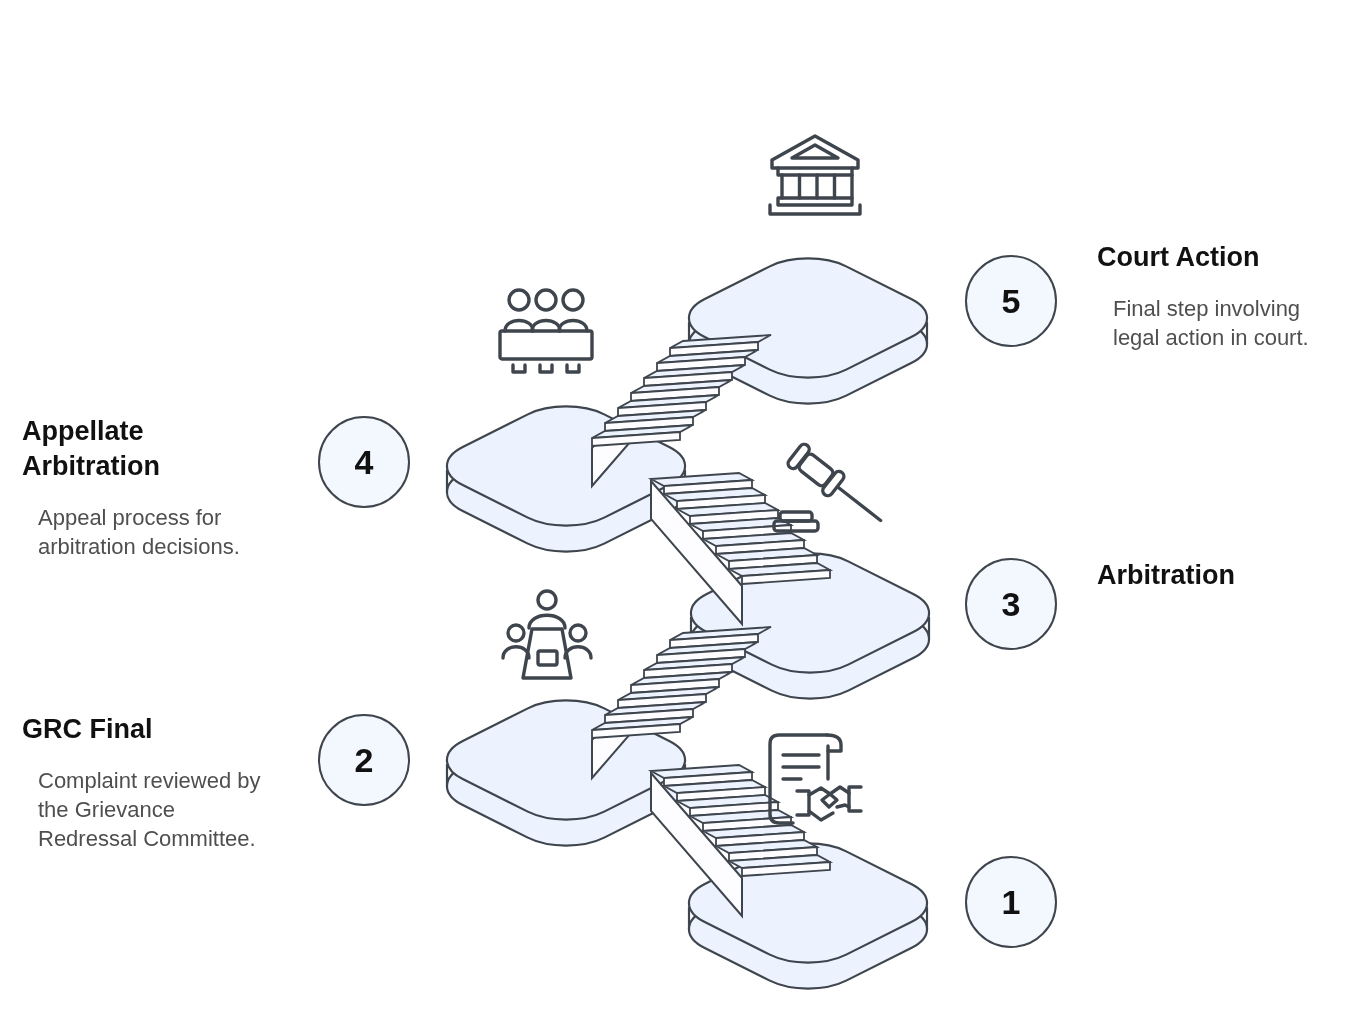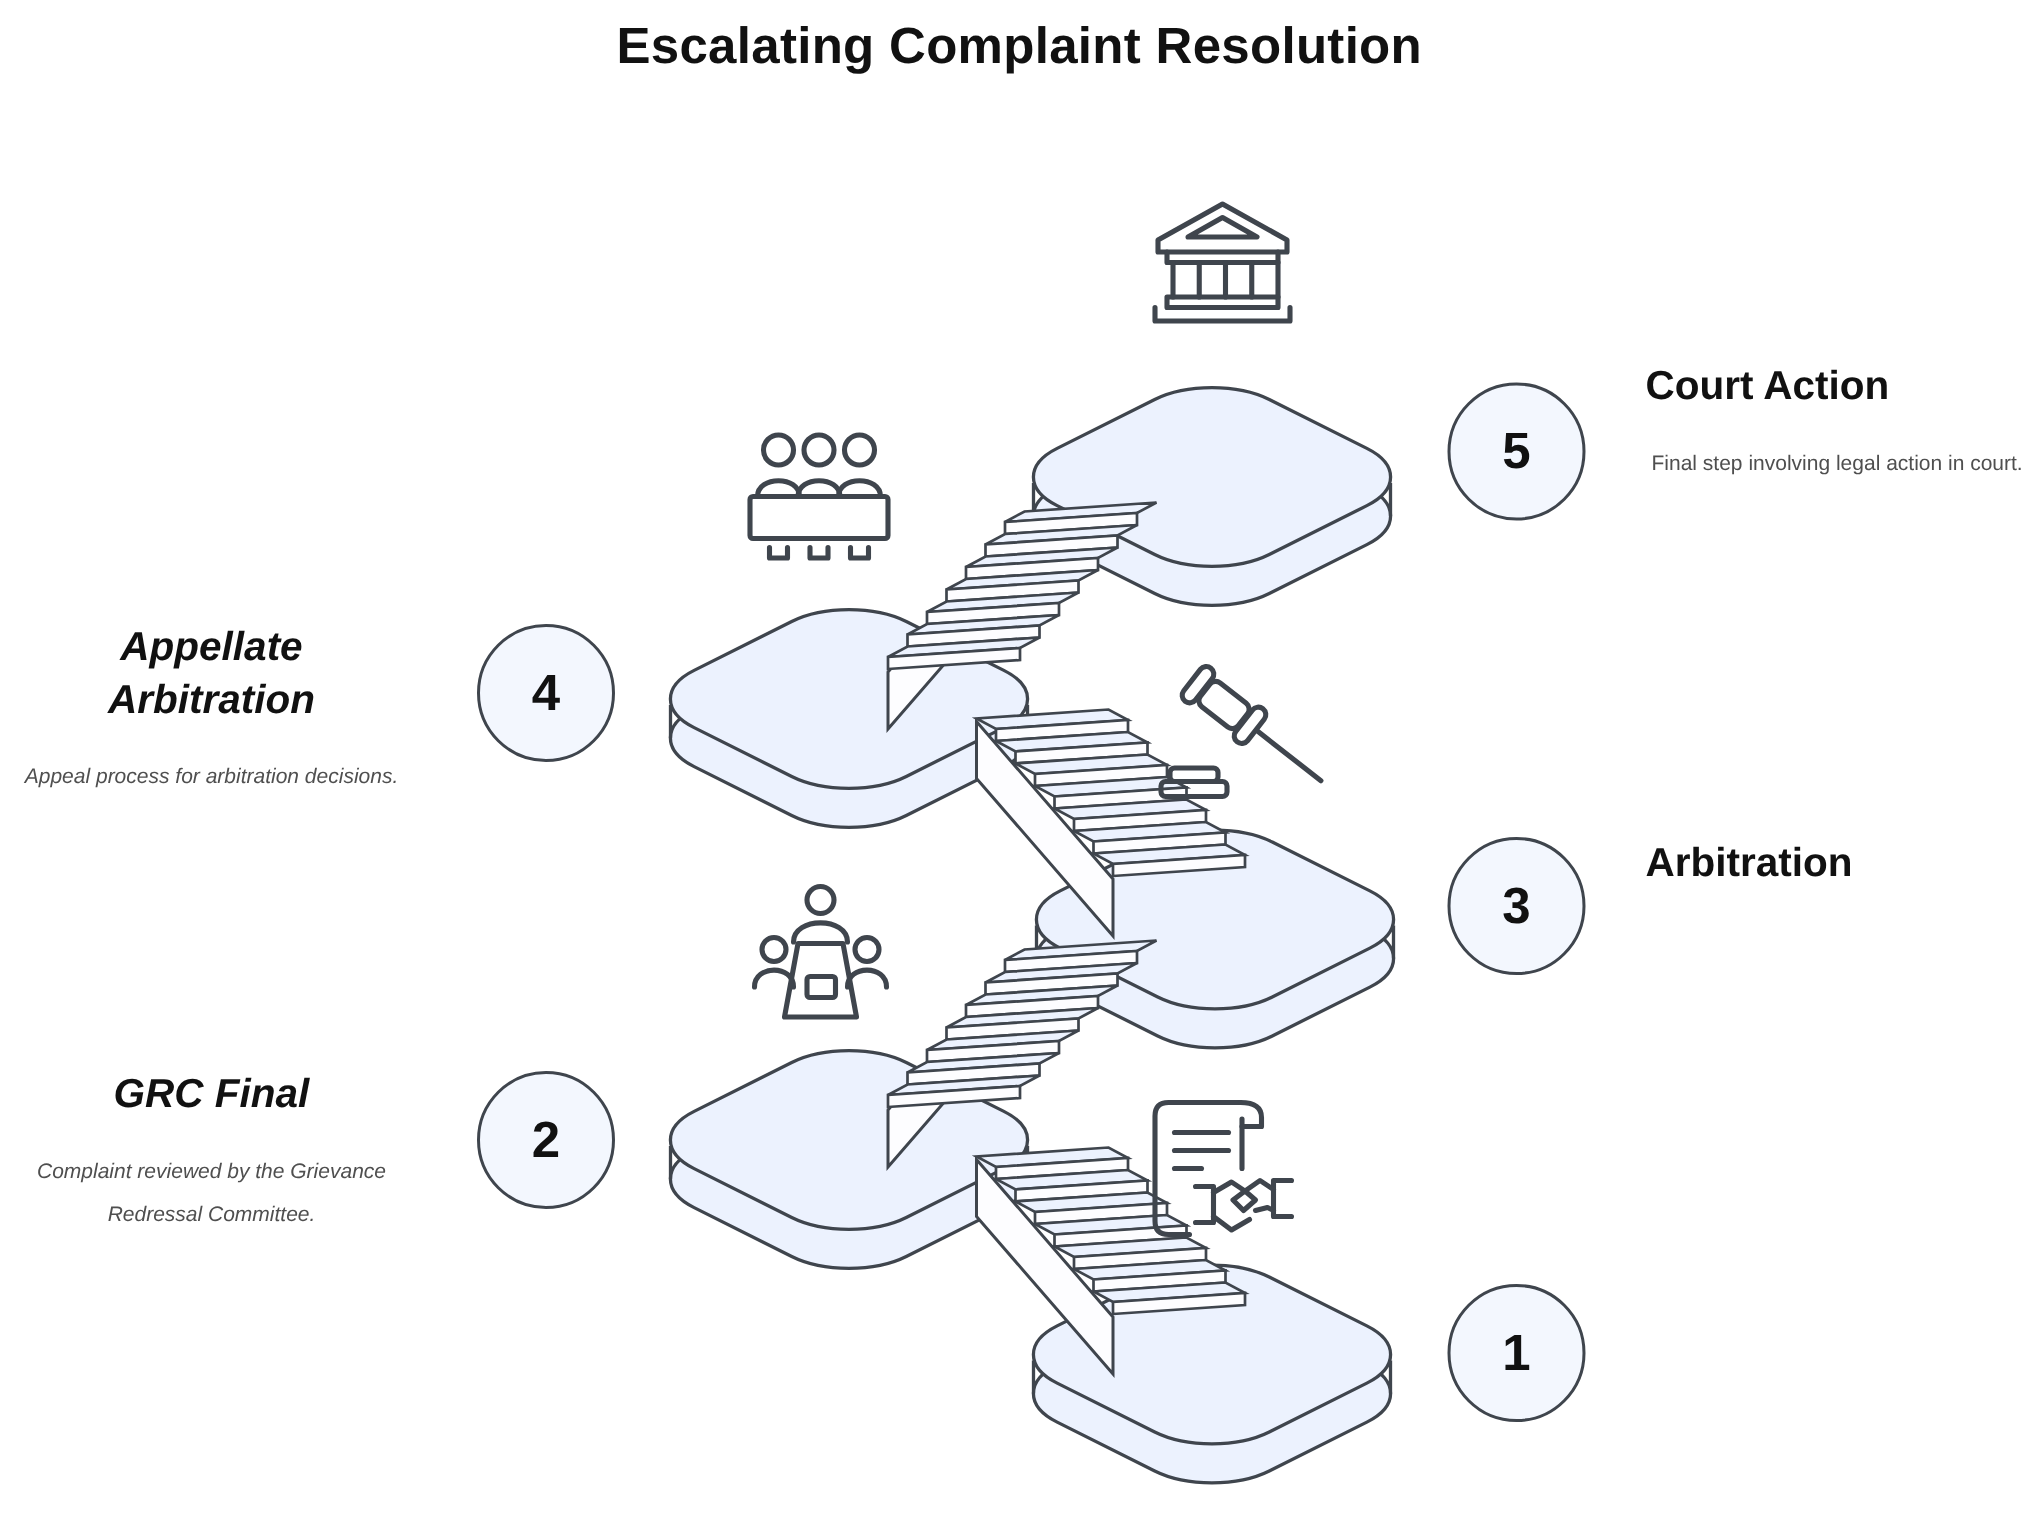--- a/index.html
+++ b/index.html
@@ -7,40 +7,39 @@
     position:relative;width:1359px;height:1016px;background:#ffffff;
     font-family:"Liberation Sans",sans-serif;overflow:hidden;
   }
   .diagram-svg{position:absolute;left:0;top:0;width:1359px;height:1016px;}
   .main-title{
     position:absolute;left:0;right:0;top:12px;text-align:center;
     font-size:34px;font-weight:700;color:#111;letter-spacing:.2px;margin:0;
   }
   .label{position:absolute;width:262px;}
   .label.right{text-align:left;left:1097px;}
-  .label.left{text-align:center;left:10px;font-style:italic;}
+  .label.left{text-align:left;left:22px;}
   .step-title{font-size:27px;font-weight:700;color:#111;line-height:35px;margin:0 0 19px 0;}
-  .step-desc{font-size:14px;color:#4f4f4f;line-height:29px;margin:4px;}
+  .step-desc{font-size:22px;color:#4f4f4f;line-height:29px;margin:16px;}
   .num{
     position:absolute;width:92px;height:92px;border-radius:50%;
     background:#f3f7fe;border:2.5px solid #3f454d;box-sizing:border-box;
     display:flex;align-items:center;justify-content:center;
     font-size:34px;font-weight:700;color:#111;
   }
   #c5{left:965px;top:255px;} #c4{left:318px;top:416px;} #c3{left:965px;top:558px;}
   #c2{left:318px;top:714px;} #c1{left:965px;top:856px;}
   #b-court{top:240px;} #b-arb{top:558px;} #b-broker{top:856px;}
   #b-appellate{top:414px;} #b-grc{top:712px;}
 </style>
 </head>
 <body>
 
 <div class="canvas">
 
-  <h1 class="main-title">Escalating Complaint Resolution</h1>
 
   <svg class="diagram-svg" viewBox="0 0 1359 1016" xmlns="http://www.w3.org/2000/svg">
     <g id="gen">
         <g transform="translate(808,344) scale(1,0.5) rotate(45)">
           <rect x="-100" y="-100" width="200" height="200" rx="54" fill="#ecf2fe" stroke="#3f454d" stroke-width="2.2" vector-effect="non-scaling-stroke"></rect>
         </g>
         <rect x="698" y="320" width="220" height="24" fill="#ecf2fe"></rect>
         <line x1="689" y1="322" x2="689" y2="344" stroke="#3f454d" stroke-width="2.2"></line>
         <line x1="927" y1="322" x2="927" y2="344" stroke="#3f454d" stroke-width="2.2"></line>
         <g transform="translate(808,318) scale(1,0.5) rotate(45)">

